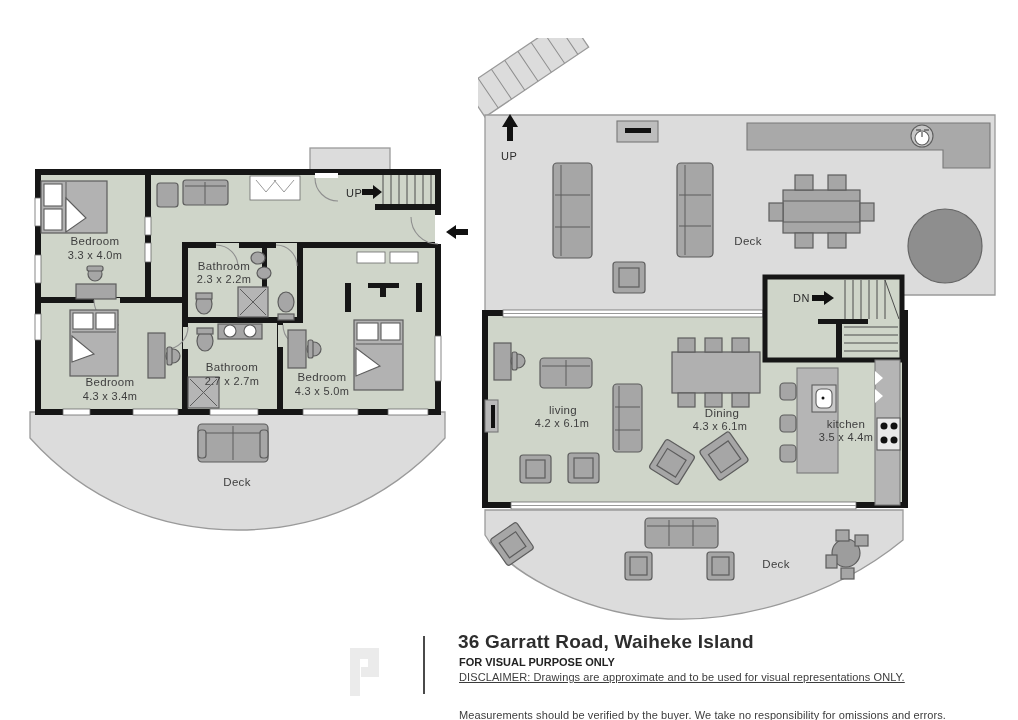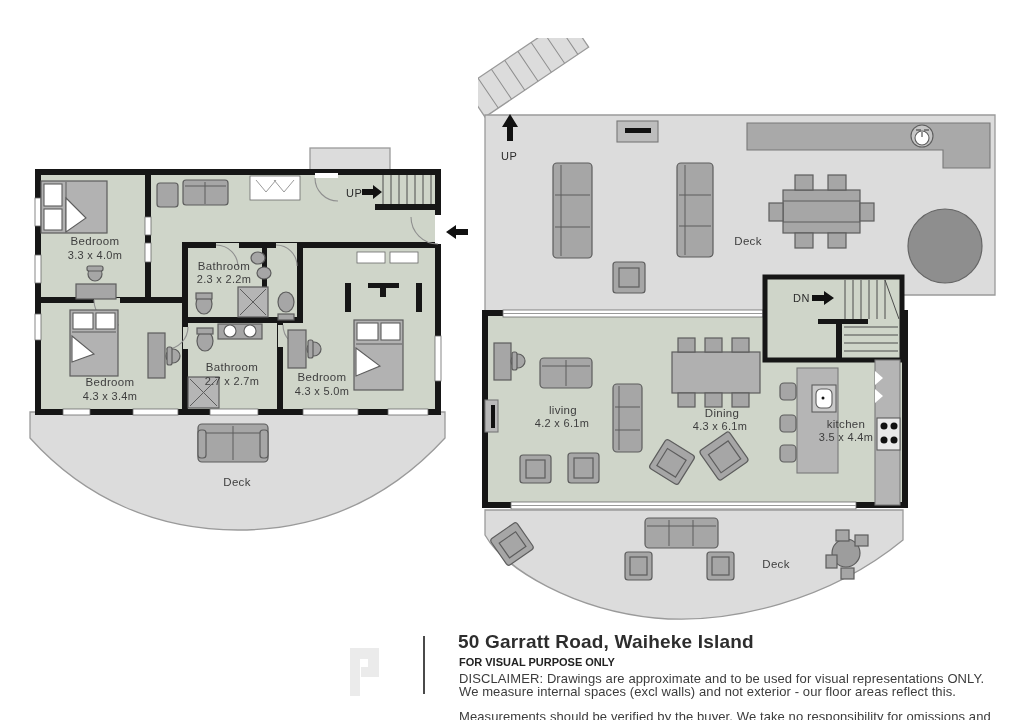--- a/index.html
+++ b/index.html
@@ -18,21 +18,21 @@
   .furn{fill:#a6a6a6;stroke:#5d5d5d;stroke-width:1.2;}
   .furnline{stroke:#5d5d5d;stroke-width:1;fill:none;}
   .whitebit{fill:#ffffff;stroke:#5d5d5d;stroke-width:1.1;}
   .tread{stroke:#4d4d4d;stroke-width:1;fill:none;}
   .blackicon{fill:#111111;}
   .counter{fill:#a9a9a9;stroke:#787878;stroke-width:1.1;}
   .footer-title{position:absolute;left:458px;top:631px;font-size:19px;font-weight:bold;
                 color:#2d2d2d;letter-spacing:.2px;}
   .footer-purpose{position:absolute;left:459px;top:656px;font-size:11px;font-weight:bold;
                   color:#222;}
-  .footer-line{position:absolute;left:459px;font-size:13px;color:#3c3c3c;letter-spacing:.1px;}
+  .footer-line{position:absolute;left:459px;font-size:11px;color:#3c3c3c;letter-spacing:.1px;text-decoration:underline;}
   .divider{position:absolute;left:423px;top:636px;width:2px;height:58px;background:#4a4a4a;}
 </style>
 </head>
 <body>
 
 <div class="page">
 
   <svg style="left:28px;top:138px" width="440" height="400" viewBox="0 0 440 400">
 
     <g>
@@ -334,18 +334,17 @@
     </g>
     <text class="room-name" text-anchor="middle" x="298" y="530">Deck</text>
   </svg>
 
   <svg style="left:350px;top:648px" width="34" height="52" viewBox="0 0 34 52">
     <path fill="#ebebeb" d="M0,0 H29 V29 H11 V19 H18 V11 H0 Z"></path>
     <path fill="#ebebeb" d="M0,11 V48 H10 V11 Z"></path>
   </svg>
   <div class="divider"></div>
 
-  <div class="footer-title">50 Garratt Road, Waiheke Island</div>
+  <div class="footer-title">36 Garratt Road, Waiheke Island</div>
   <div class="footer-purpose">FOR VISUAL PURPOSE ONLY</div>
   <div class="footer-line" style="top:671px">DISCLAIMER:  Drawings are approximate and to be used for visual representations ONLY.</div>
-  <div class="footer-line" style="top:684px">We measure internal spaces (excl walls) and not exterior - our floor areas reflect this.</div>
   <div class="footer-line" style="top:709px">Measurements should be verified by the buyer. We take no responsibility for omissions and errors.</div>
 </div>
 
 </body></html>

